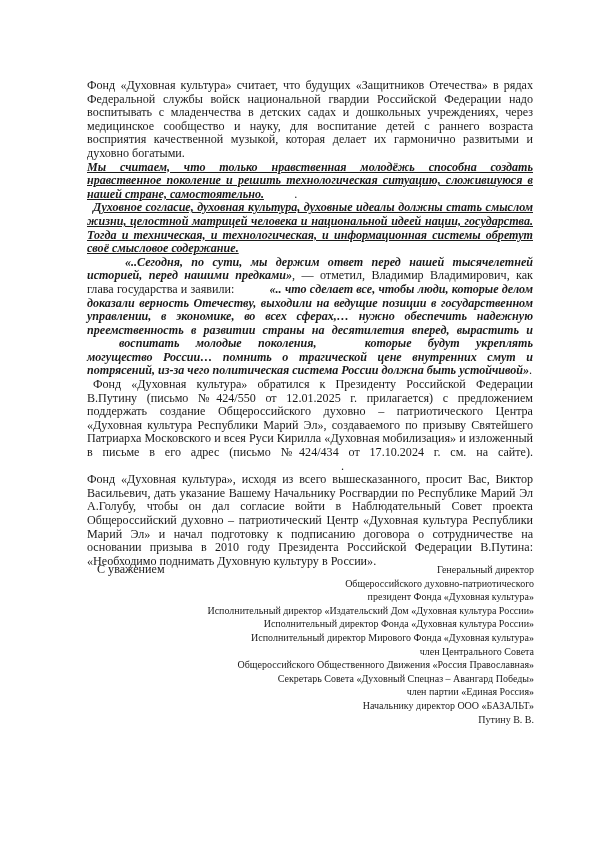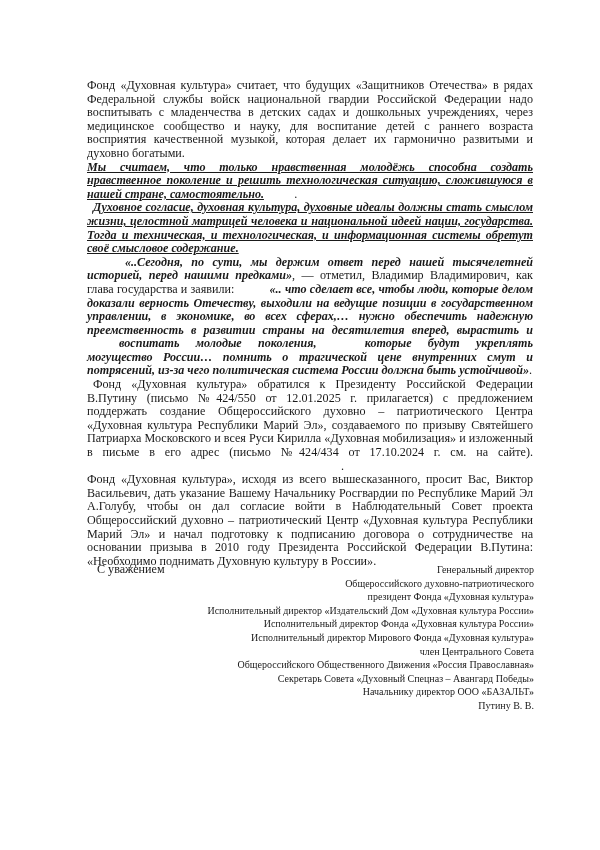--- a/index.html
+++ b/index.html
@@ -48,16 +48,17 @@
   <div class="sig-right">
     <div>Генеральный директор</div>
     <div>Общероссийского  духовно-патриотического</div>
     <div>президент  Фонда «Духовная культура»</div>
     <div>Исполнительный директор «Издательский Дом «Духовная культура России»</div>
     <div>Исполнительный директор Фонда «Духовная культура России»</div>
     <div>Исполнительный директор Мирового Фонда «Духовная культура»</div>
     <div>член Центрального Совета</div>
     <div>Общероссийского Общественного Движения «Россия Православная»</div>
     <div>Секретарь Совета «Духовный Спецназ – Авангард Победы»</div>
+    <div>член партии «Единая Россия»</div>
     <div>Начальнику директор ООО «БАЗАЛЬТ»</div>
     <div>Путину В. В.</div>
   </div>
 </div>
 
 </body></html>

